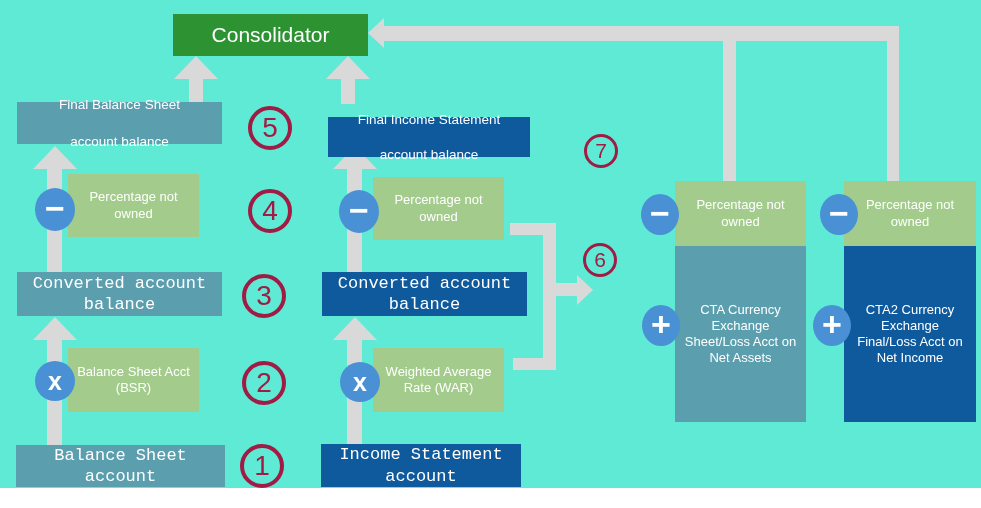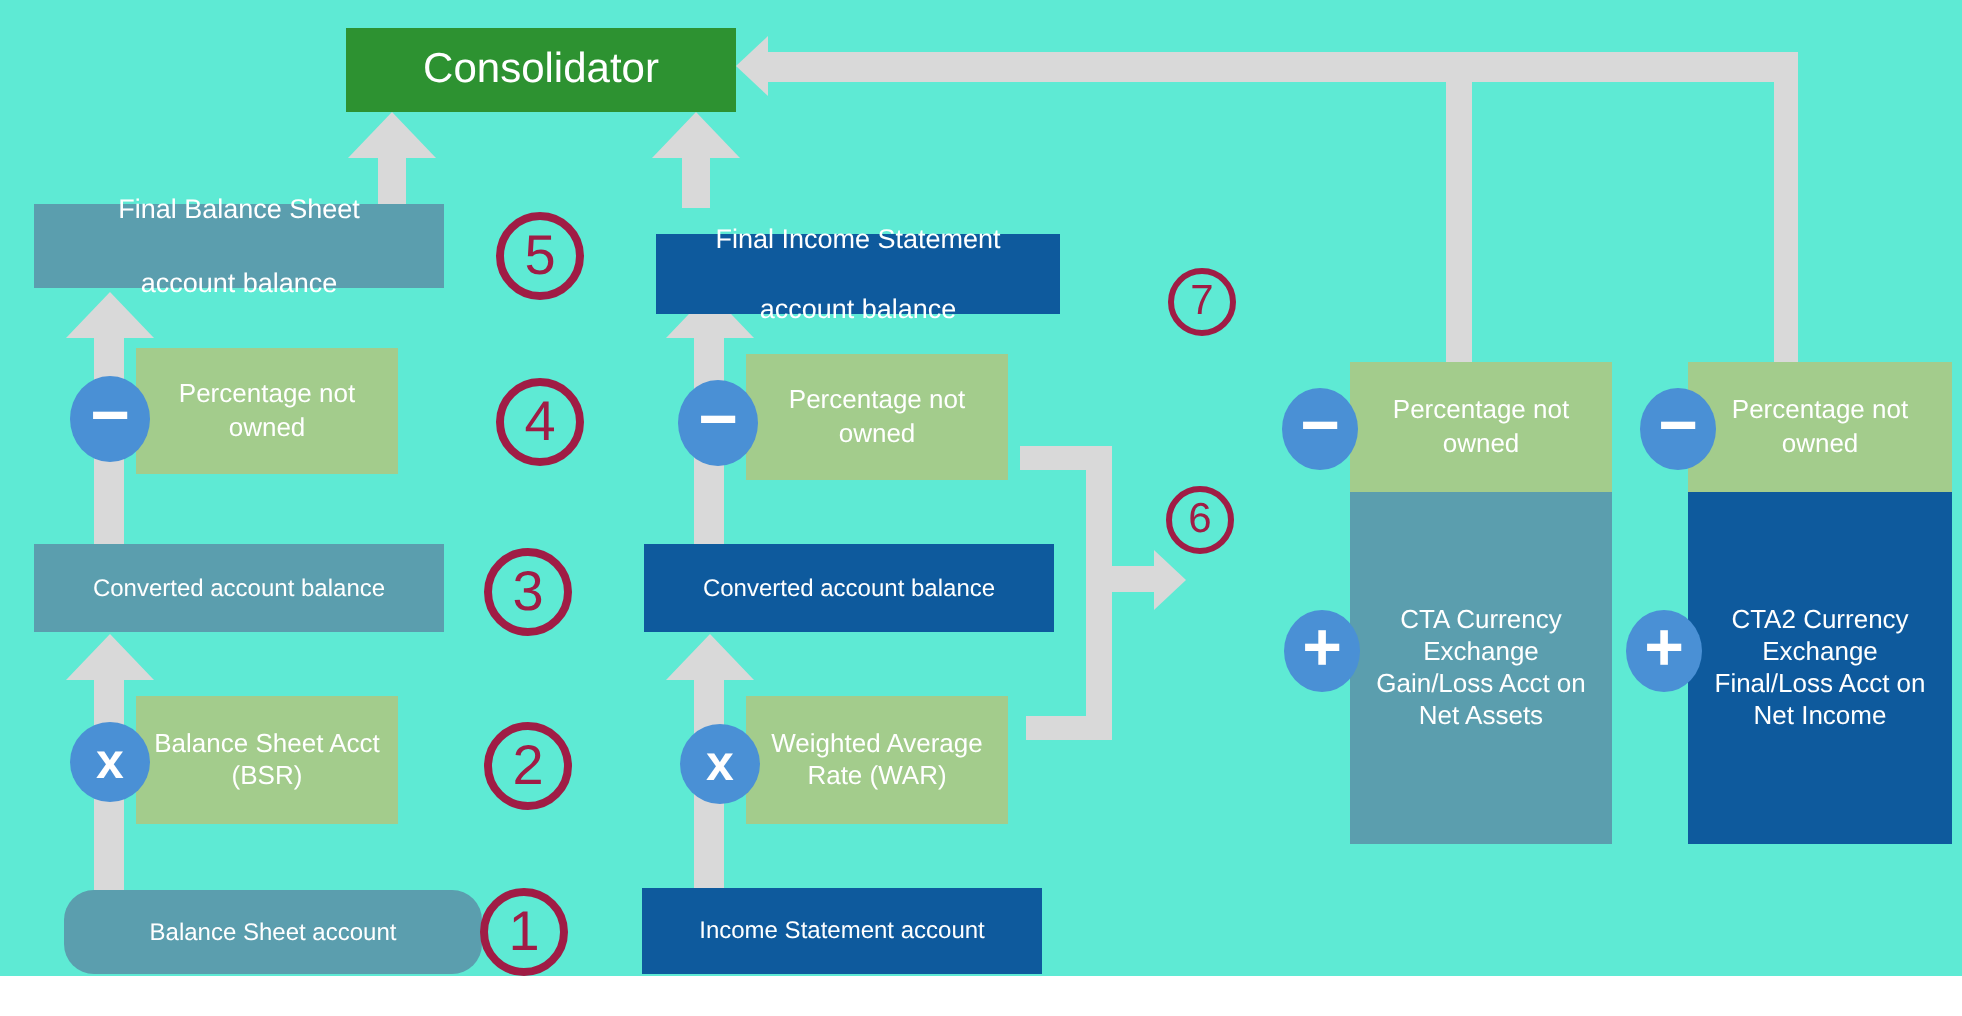--- a/index.html
+++ b/index.html
@@ -18,21 +18,21 @@
   .head-right{position:absolute;width:0;height:0;z-index:0;
     border-top:15px solid transparent;border-bottom:15px solid transparent;
     border-left:16px solid #D9D9D9;}
   
   .box{position:absolute;display:flex;align-items:center;justify-content:center;
     color:#ffffff;text-align:center;z-index:1;line-height:1.25;}
   .teal{background:#5B9EAE;}
   .blue{background:#0E5A9D;}
   .green{background:#A3CC8C;}
   .consolidator{background:#2D9231;font-size:21px;}
-  .lbl14{font-size:12px;}
+  .lbl14{font-size:17px;font-family:Liberation Mono, monospace;}
   .lbl13{font-size:13px;padding:0 8px;}
   .two-line{flex-direction:column;font-size:13.5px;gap:17px;}
   .two-line .ln{line-height:20px;}
   
   .op{position:absolute;border-radius:50%;background:#4A90D5;color:#fff;
     display:flex;align-items:center;justify-content:center;z-index:2;font-weight:bold;}
   .op40{width:40px;height:40px;}
   .op38{width:38px;height:38px;}
   .op-x{font-size:25px;}
   .op-pm{font-size:34px;line-height:1;padding-bottom:3px;}
@@ -67,40 +67,40 @@
   <div class="shaft" style="left:556px;top:283px;width:22px;height:13px;"></div>
   <div class="head-right" style="left:577px;top:275px;"></div>
 
   <div class="shaft" style="left:384px;top:26px;width:515px;height:15px;"></div>
   <div class="head-left" style="left:368px;top:18px;"></div>
   <div class="shaft" style="left:723px;top:40px;width:13px;height:142px;"></div>
   <div class="shaft" style="left:887px;top:33px;width:12px;height:149px;"></div>
 
   <div class="box consolidator" style="left:173px;top:14px;width:195px;height:42px;">Consolidator</div>
 
-  <div class="box teal lbl14" style="left:32px;top:445px;width:209px;height:42px;border-radius:15px;">Balance Sheet account</div>
+  <div class="box teal lbl14" style="left:16px;top:445px;width:209px;height:42px;">Balance Sheet account</div>
   <div class="box green lbl13" style="left:68px;top:348px;width:115px;height:64px;">Balance Sheet Acct (BSR)</div>
   <div class="box teal lbl14" style="left:17px;top:272px;width:205px;height:44px;">Converted account balance</div>
   <div class="box green lbl13" style="left:68px;top:174px;width:115px;height:63px;">Percentage not owned</div>
   <div class="box teal two-line" style="left:17px;top:102px;width:205px;height:42px;">
     <span class="ln">Final Balance Sheet</span>
     <span class="ln">account balance</span>
   </div>
 
   <div class="box blue lbl14" style="left:321px;top:444px;width:200px;height:43px;">Income Statement account</div>
   <div class="box green lbl13" style="left:373px;top:348px;width:115px;height:64px;">Weighted Average Rate (WAR)</div>
   <div class="box blue lbl14" style="left:322px;top:272px;width:205px;height:44px;">Converted account balance</div>
   <div class="box green lbl13" style="left:373px;top:177px;width:115px;height:63px;">Percentage not owned</div>
   <div class="box blue two-line" style="left:328px;top:103px;width:202px;height:40px;margin-top:14px;">
     <span class="ln" style="line-height:18px;">Final Income Statement</span>
     <span class="ln" style="line-height:18px;">account balance</span>
   </div>
 
   <div class="box green lbl13" style="left:675px;top:181px;width:115px;height:65px;">Percentage not owned</div>
-  <div class="box teal lbl13" style="left:675px;top:246px;width:115px;height:176px;">CTA Currency Exchange Gain/Loss Acct on Net Assets</div>
+  <div class="box teal lbl13" style="left:675px;top:246px;width:115px;height:176px;">CTA Currency Exchange Sheet/Loss Acct on Net Assets</div>
 
   <div class="box green lbl13" style="left:844px;top:181px;width:116px;height:65px;">Percentage not owned</div>
   <div class="box blue lbl13" style="left:844px;top:246px;width:116px;height:176px;">CTA2 Currency Exchange Final/Loss Acct on Net Income</div>
 
   <div class="op op40 op-x" style="left:35px;top:361px;">x</div>
   <div class="op op40 op-pm" style="left:35px;top:188px;">−</div>
   <div class="op op40 op-x" style="left:340px;top:362px;">x</div>
   <div class="op op40 op-pm" style="left:339px;top:190px;">−</div>
   <div class="op op38 op-pm" style="left:641px;top:194px;">−</div>
   <div class="op op38 op-pm" style="left:642px;top:305px;">+</div>

